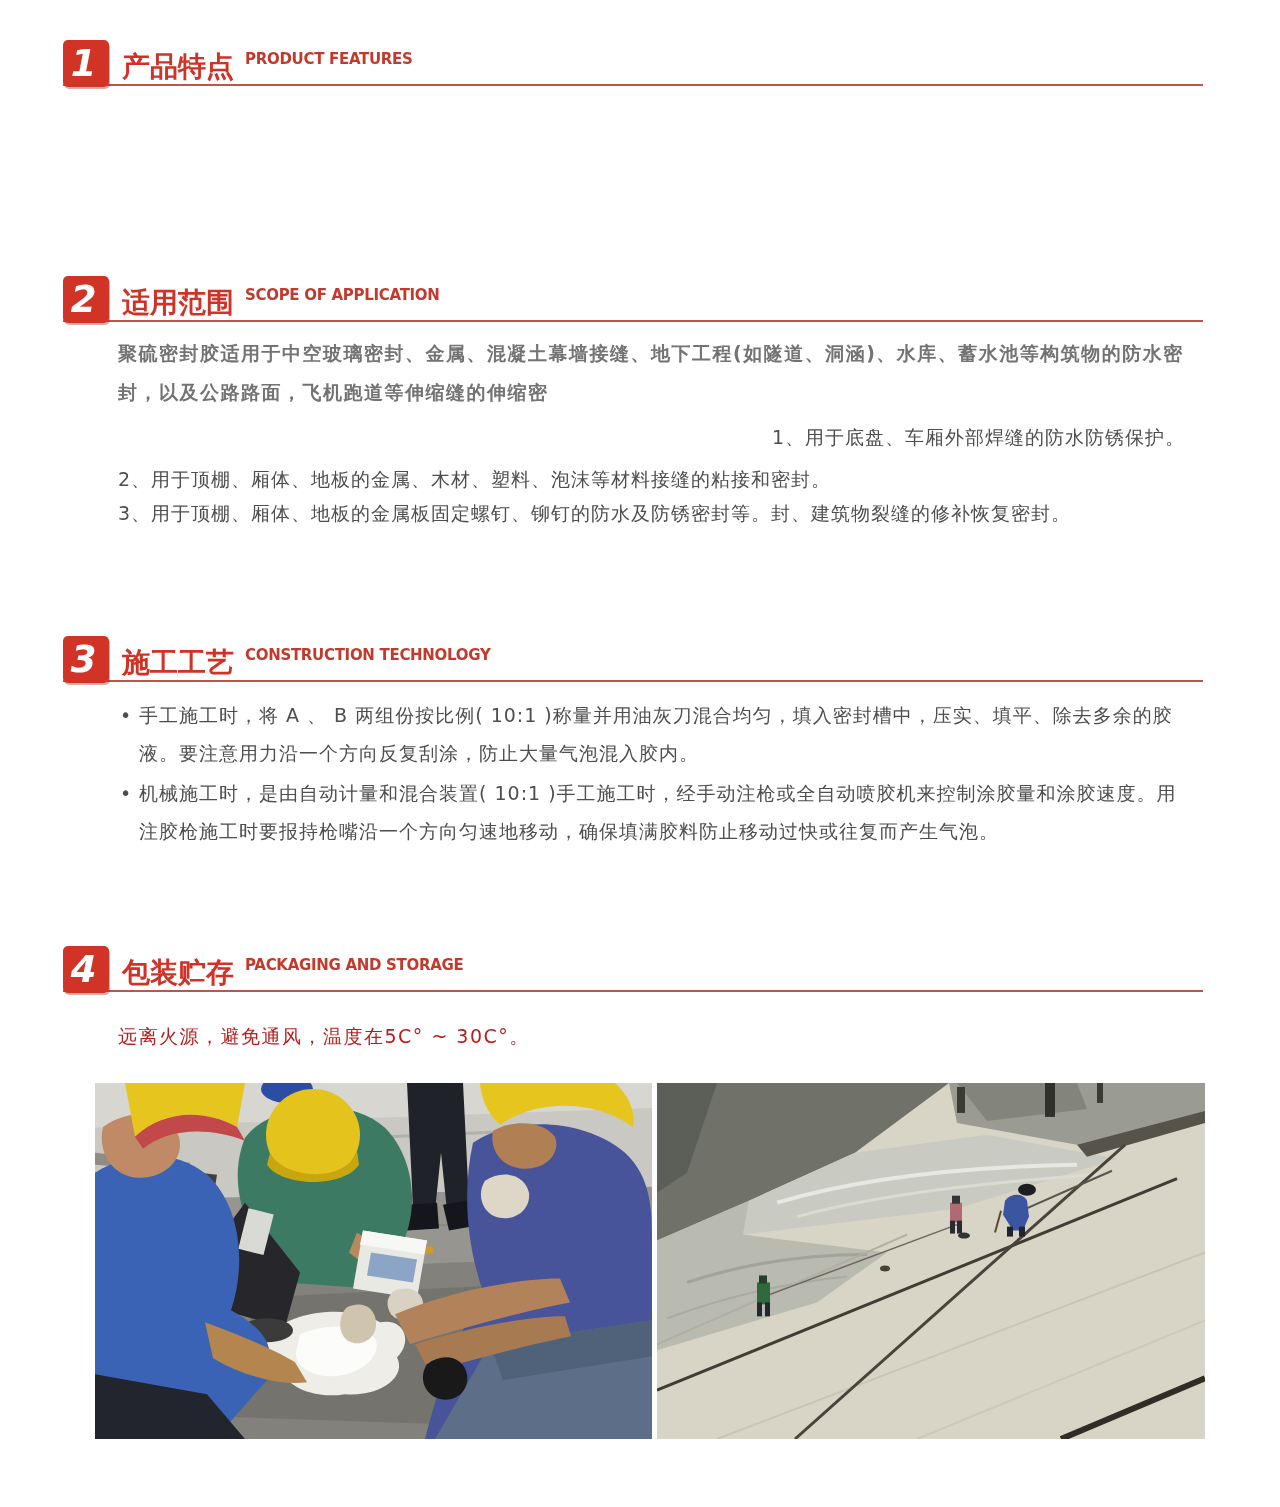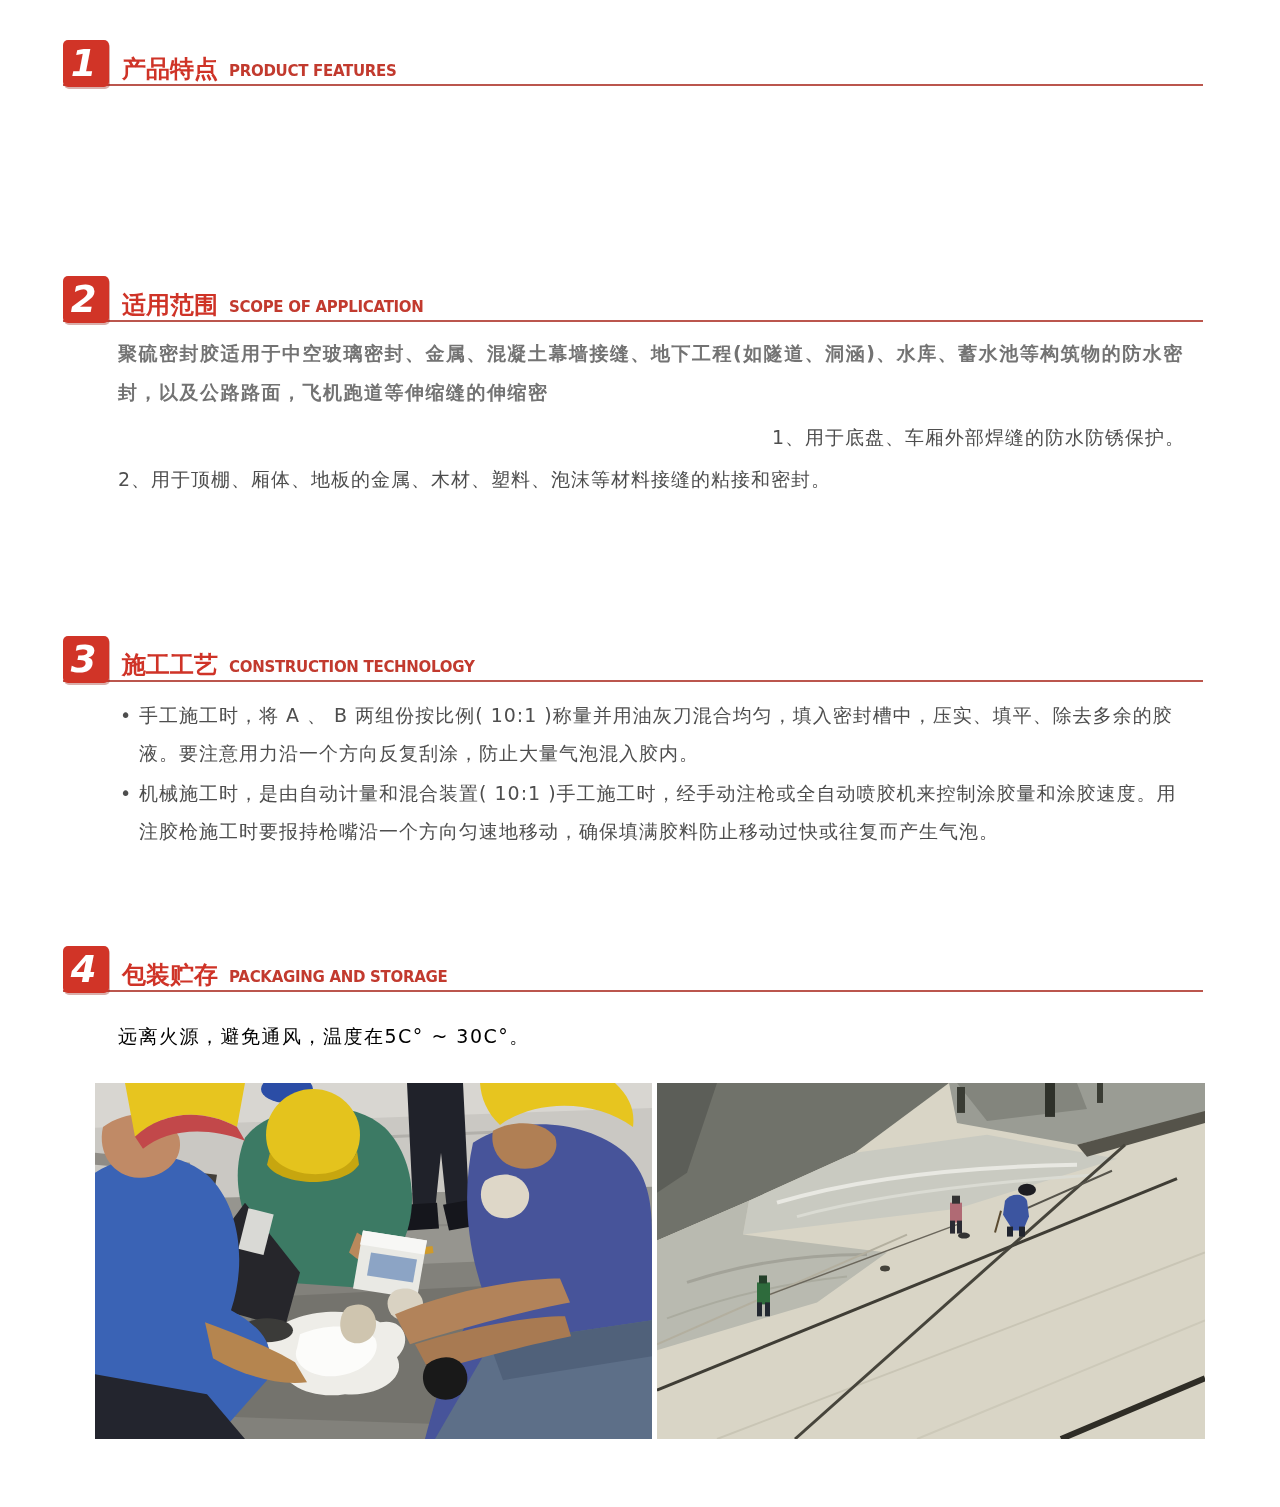--- a/index.html
+++ b/index.html
@@ -10,40 +10,40 @@
   #sec1{top:37px;}
   #sec2{top:273px;}
   #sec3{top:633px;}
   #sec4{top:943px;}
 
   .sec-head{display:flex;align-items:flex-end;border-bottom:2px solid #bb564d;height:47px;}
   .num{flex:none;width:46px;height:47px;margin-bottom:-3px;background:#d13427;border-radius:5px;
        color:#ffffff;font-size:37px;font-weight:bold;font-style:italic;line-height:1;
        display:flex;align-items:center;justify-content:center;padding-right:5px;box-sizing:border-box;
        box-shadow:1px 2px 0 rgba(150,25,15,0.35);}
-  .title{margin-left:13px;font-size:24px;font-weight:bold;color:#cf3327;line-height:1;
+  .title{margin-left:13px;font-size:28px;font-weight:bold;color:#cf3327;line-height:1;
          letter-spacing:0px;padding-bottom:3px;}
   .subtitle{margin-left:11px;font-size:15px;font-weight:bold;color:#c23a2e;line-height:1;
-            letter-spacing:-0.3px;padding-bottom:5px;}
+            letter-spacing:-0.3px;padding-bottom:17px;}
 
   .sec-body{margin-left:55px;margin-right:18px;color:#4e4e4e;font-size:19px;}
 
   #sec1 .para{margin-top:11px;line-height:40px;letter-spacing:1px;}
 
   #sec2 .lead{margin-top:12px;line-height:39px;letter-spacing:1.5px;font-weight:bold;color:#737373;}
   #sec2 .app-list{margin-top:8px;}
   #sec2 .app-item{line-height:34px;letter-spacing:1px;}
   #sec2 .app-item.gap{margin-bottom:8px;text-align:right;}
 
   #sec3 .bullets{margin-top:14px;}
   #sec3 .bullet{position:relative;padding-left:21px;line-height:38px;letter-spacing:1px;}
   #sec3 .bullet + .bullet{margin-top:2px;}
   #sec3 .bullet .dot{position:absolute;left:2px;top:0;color:#4e4e4e;}
 
-  #sec4 .para{margin-top:24px;line-height:40px;letter-spacing:1.5px;color:#000000;}
+  #sec4 .para{margin-top:24px;line-height:40px;letter-spacing:1.5px;color:#b91c1c;}
 
   .photo{position:absolute;top:1083px;height:356px;overflow:hidden;}
   .photo svg{display:block;width:100%;height:100%;}
   #photoL{left:95px;width:557px;}
   #photoR{left:657px;width:548px;}
 </style>
 </head>
 <body>
 
 <div class="page">
@@ -60,20 +60,21 @@
     <div class="sec-head">
       <div class="num">2</div>
       <div class="title">适用范围</div>
       <div class="subtitle">SCOPE OF APPLICATION</div>
     </div>
     <div class="sec-body">
       <div class="lead">聚硫密封胶适用于中空玻璃密封、金属、混凝土幕墙接缝、地下工程(如隧道、洞涵)、水库、蓄水池等构筑物的防水密封，以及公路路面，飞机跑道等伸缩缝的伸缩密</div>
       <div class="app-list">
         <div class="app-item gap">1、用于底盘、车厢外部焊缝的防水防锈保护。</div>
         <div class="app-item">2、用于顶棚、厢体、地板的金属、木材、塑料、泡沫等材料接缝的粘接和密封。</div>
+        <div class="app-item">3、用于顶棚、厢体、地板的金属板固定螺钉、铆钉的防水及防锈密封等。封、建筑物裂缝的修补恢复密封。</div>
       </div>
     </div>
   </div>
 
   <div class="section" id="sec3">
     <div class="sec-head">
       <div class="num">3</div>
       <div class="title">施工工艺</div>
       <div class="subtitle">CONSTRUCTION TECHNOLOGY</div>
     </div>

